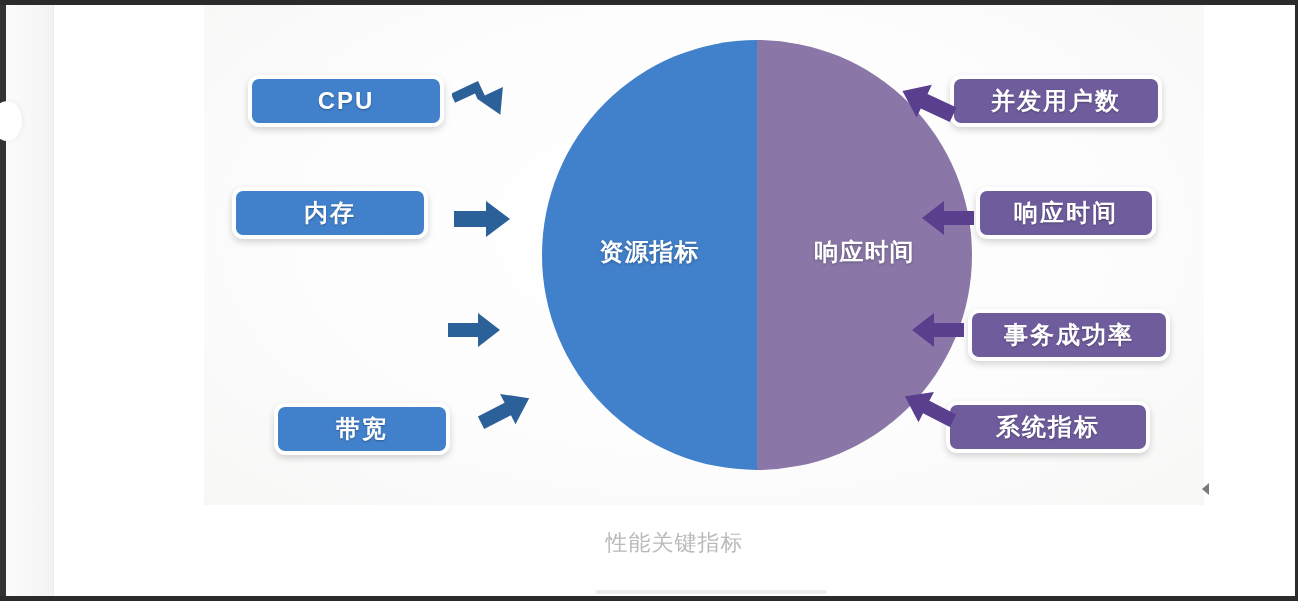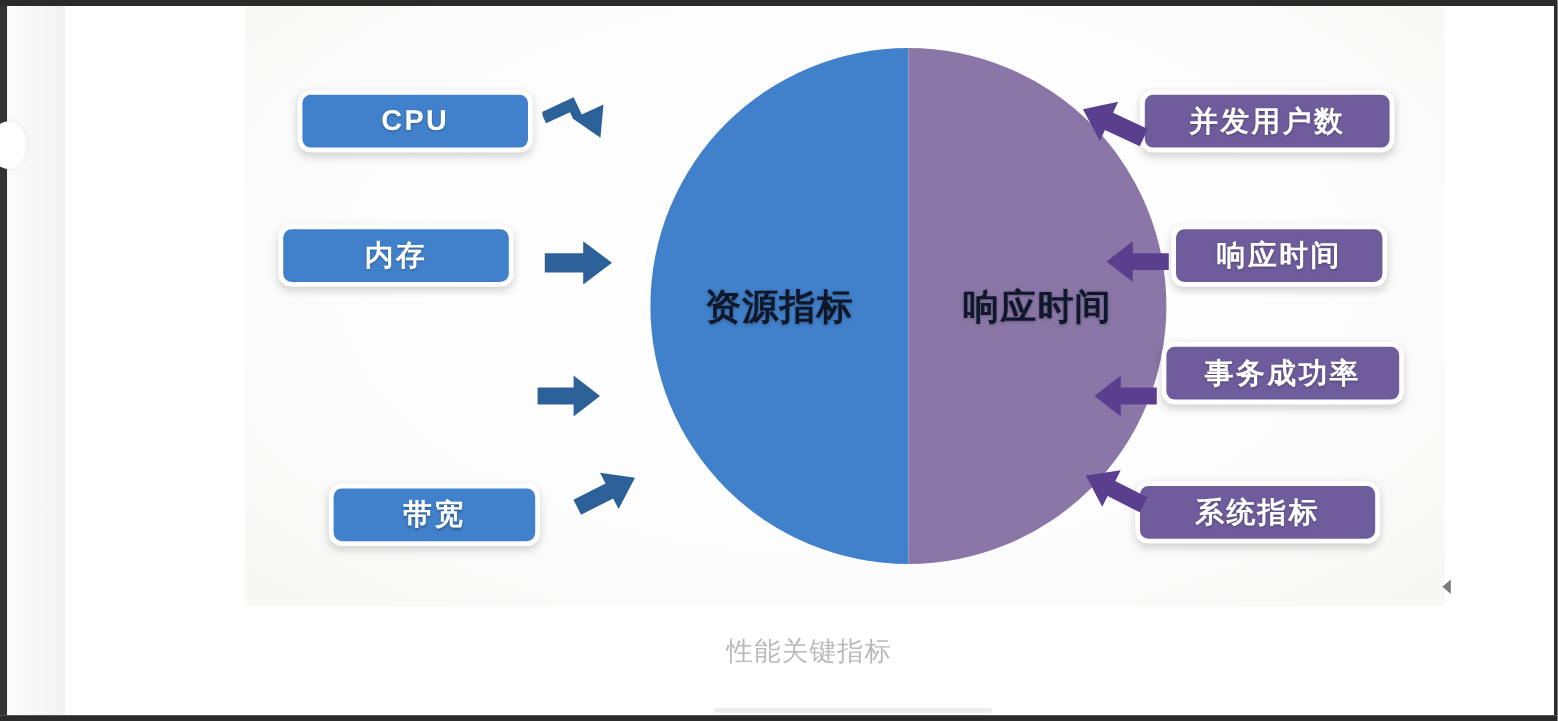--- a/index.html
+++ b/index.html
@@ -107,22 +107,22 @@
   .half-right {
     left: 215px;
     background: #8a77a7;
     border-radius: 0 215px 215px 0;
   }
   .half-label {
     position: absolute;
     top: 196px;
     width: 215px;
     text-align: center;
-    color: #0f172a;
-    font-size: 30px;
+    color: #ffffff;
+    font-size: 24px;
     font-weight: bold;
     letter-spacing: 1px;
     text-shadow: 0 1px 3px rgba(0,0,0,0.28);
   }
   .half-left .half-label { left: 0; }
   .half-right .half-label { left: 0; }
 
   
   .pill {
     position: absolute;
@@ -145,21 +145,21 @@
 
   
   #pill-cpu   { left: 44px;  top: 70px;  width: 196px; }
   #pill-mem   { left: 28px;  top: 182px; width: 196px; }
   #pill-io    { left: 22px;  top: 294px; width: 204px; }
   #pill-bw    { left: 70px;  top: 398px; width: 176px; }
 
   
   #pill-users { left: 746px; top: 70px;  width: 212px; text-align: center; }
   #pill-resp  { left: 772px; top: 182px; width: 180px; }
-  #pill-txn   { left: 764px; top: 280px; width: 202px; text-align: center; }
+  #pill-txn   { left: 764px; top: 304px; width: 202px; text-align: center; }
   #pill-err   { left: 742px; top: 396px; width: 204px; }
 
   
   .arrow {
     position: absolute;
     width: 70px;
     height: 60px;
   }
   #arr-cpu   { left: 248px; top: 66px; }
   #arr-mem   { left: 246px; top: 185px; }

